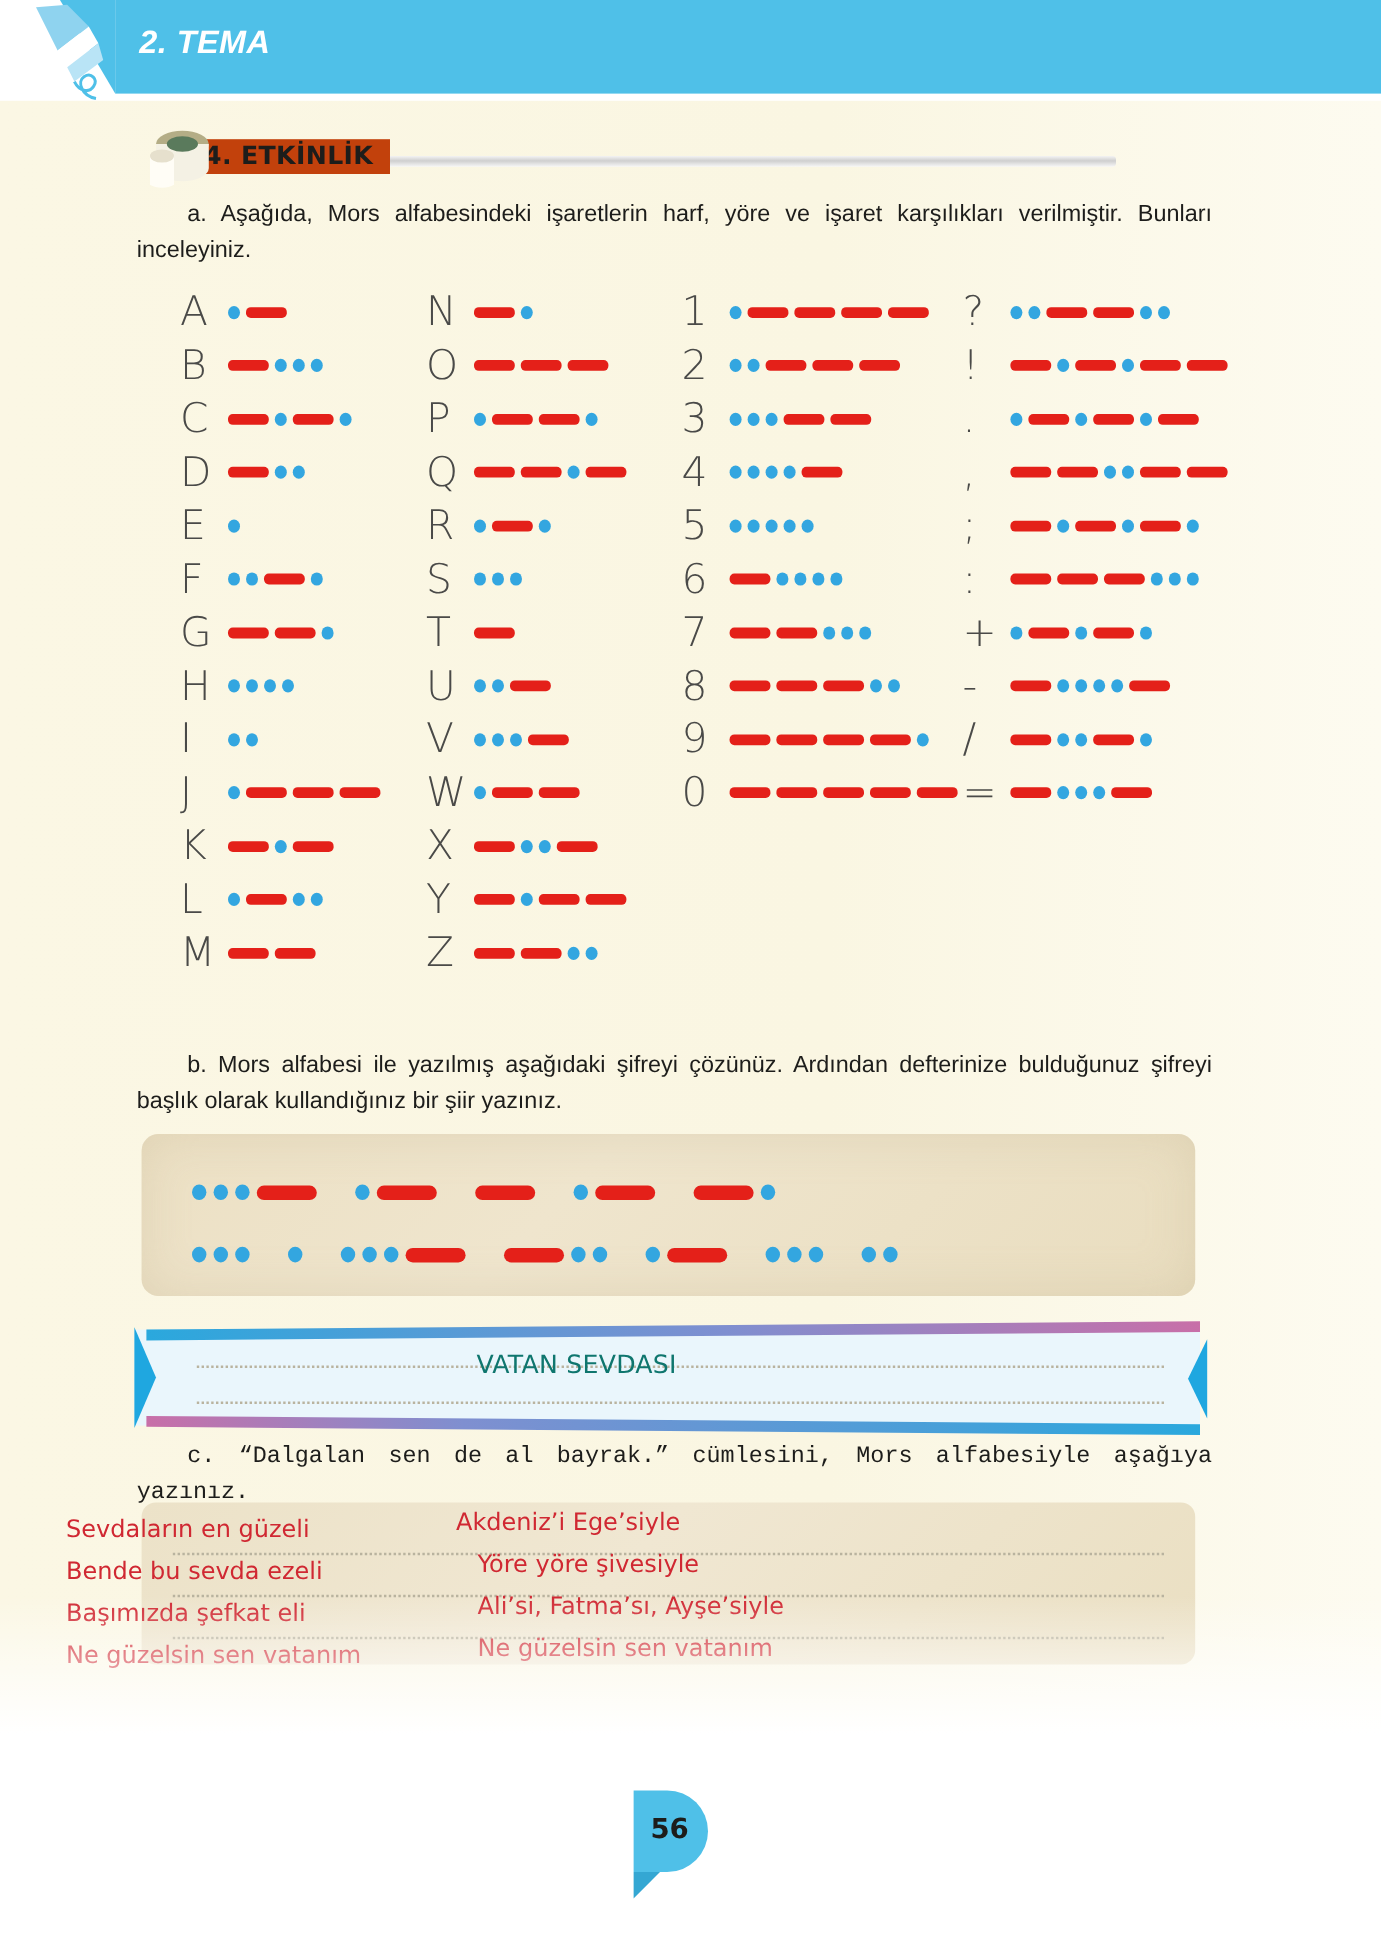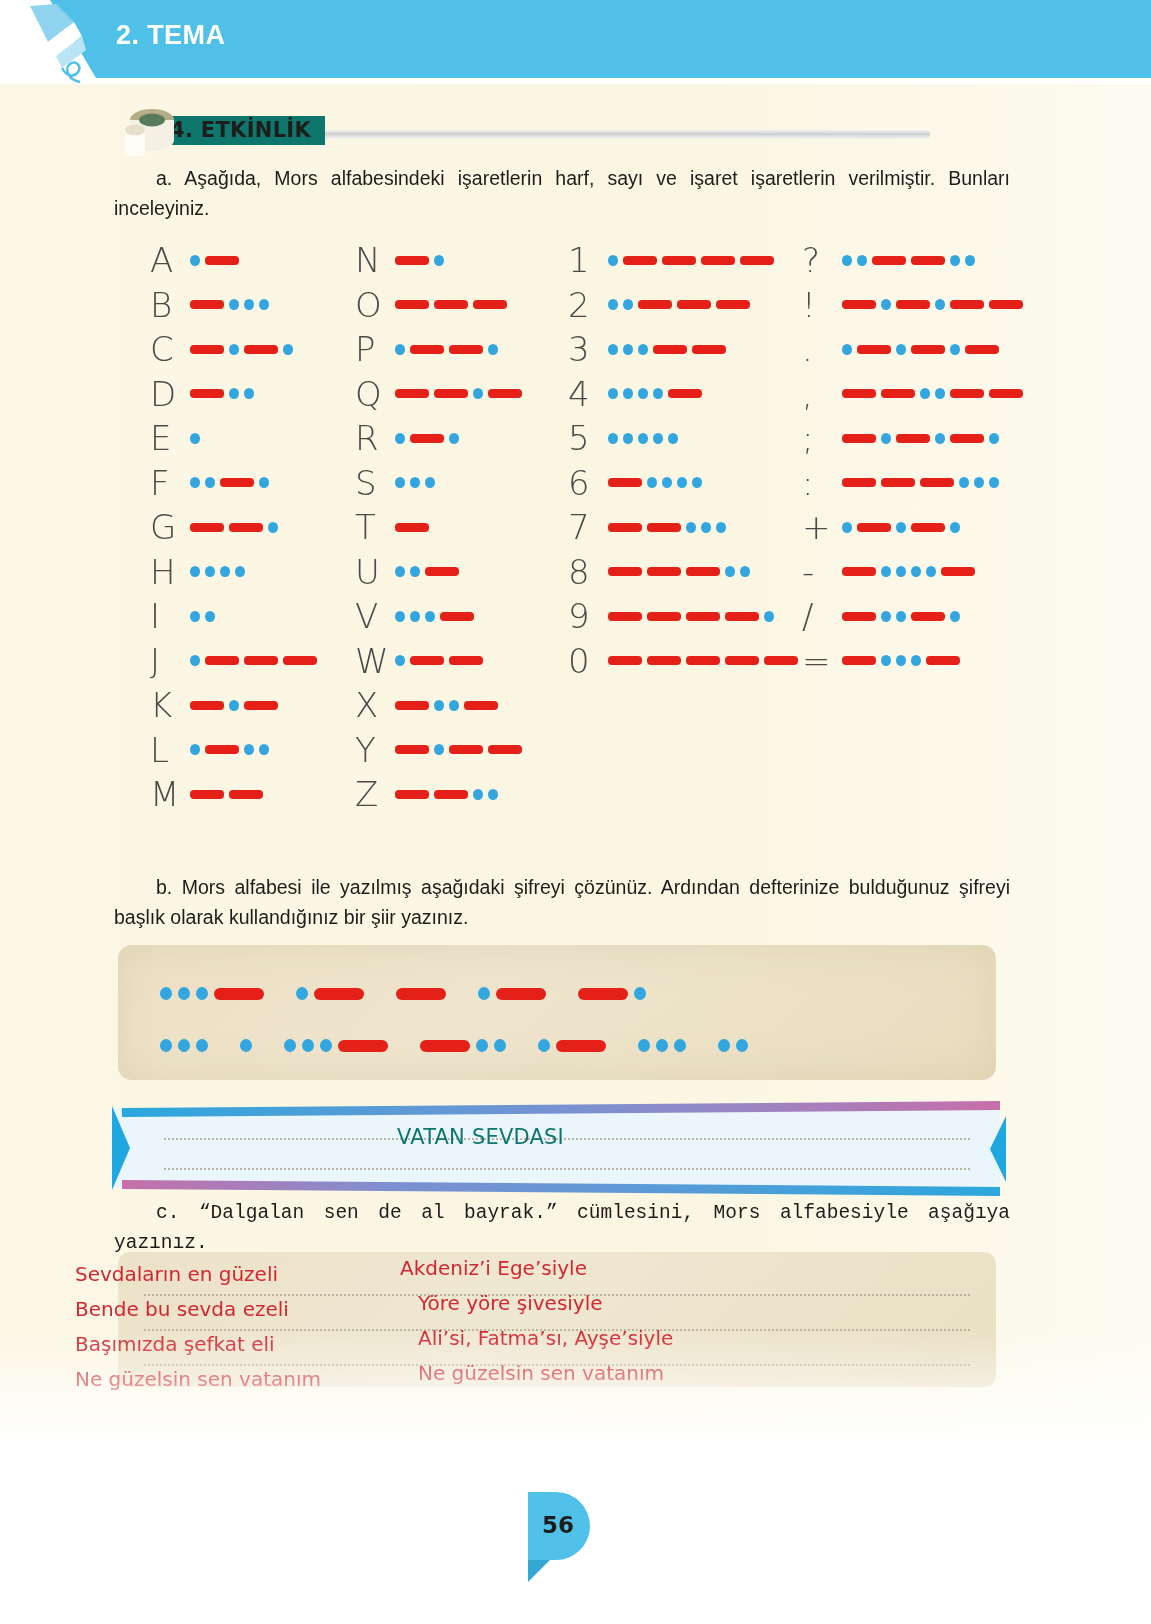--- a/index.html
+++ b/index.html
@@ -23,21 +23,21 @@
     background:
       linear-gradient(to right, #fbf7e4 0%, #faf6e2 60%, #fdfbf0 100%);
   }
   .paper-fade-bottom {
     position: absolute; left: 0; top: 1330px; width: 1151px; height: 130px;
     background: linear-gradient(to bottom, rgba(250,246,226,0) 0%, #ffffff 88%);
   }
 
   
   .header-band {
-    position: absolute; left: 0; top: 0; width: 1151px; height: 84px;
+    position: absolute; left: 0; top: 0; width: 1151px; height: 84px; font-style: italic;
   }
   .header-blue {
     position: absolute; left: 96px; top: 0; width: 1055px; height: 78px;
     background: #4fc0e8;
   }
   .header-blue::before{
     content:""; position:absolute; left:-46px; top:0;
     width:0; height:0;
     border-top: 78px solid #4fc0e8;
     border-left: 46px solid transparent;
@@ -50,21 +50,21 @@
   .pen-mark {
     position: absolute; left: 22px; top: 2px; width: 90px; height: 84px;
   }
 
   
   .etkinlik-wrap {
     position: absolute; left: 110px; top: 112px; width: 720px; height: 40px;
   }
   .etkinlik-tag {
     position: absolute; left: 38px; top: 4px;
-    background: #0f766e;
+    background: #c2410c;
     color: #1d1d1b;
     font-weight: bold; font-size: 21px;
     padding: 2px 14px 3px 22px;
     letter-spacing: .3px;
     font-family: "DejaVu Sans", sans-serif;
   }
   .tape-roll {
     position: absolute; left: 10px; top: -6px; width: 60px; height: 56px;
   }
   .etkinlik-rule {
@@ -174,21 +174,20 @@
     width: 878px; height: 135px;
     background: linear-gradient(135deg, #ece2c8 0%, #f0e7d2 45%, #eadfc2 100%);
     border-radius: 12px;
   }
   .poem-text {
     position: absolute;
     color: #d02832;
     font-family: "DejaVu Sans", sans-serif;
     font-size: 20px;
     white-space: nowrap;
-    margin-left: 20px;
   }
 
   
   .pagenum-wrap {
     position: absolute; left: 528px; top: 1492px; width: 120px; height: 110px;
   }
   .pagenum-shape {
     position: absolute; left: 0; top: 0; width: 62px; height: 68px;
     background: #4fc0e8;
     border-top-right-radius: 34px;
@@ -228,21 +227,21 @@
   <div class="etkinlik-tag">4. ETKİNLİK</div>
   <svg class="tape-roll" viewBox="0 0 60 56">
     <ellipse cx="32" cy="14" rx="22" ry="11" fill="#b4ad86"></ellipse>
     <path d="M10 14 L10 34 A22 11 0 0 0 54 34 L54 14 Z" fill="#f4f1e4"></path>
     <ellipse cx="32" cy="14" rx="13" ry="6.5" fill="#5a7a5c"></ellipse>
     <path d="M5 24 L5 48 A14 8 0 0 0 25 48 L25 24 Z" fill="#fffdf6"></path>
     <ellipse cx="15" cy="24" rx="10" ry="5.5" fill="#e6e0cd"></ellipse>
   </svg>
 </div>
 
-<div class="para" style="left:114px; top:163px; width:896px; text-indent:42px;">a. Aşağıda, Mors alfabesindeki işaretlerin harf, sayı ve işaret işaretlerin verilmiştir. Bunları inceleyiniz.</div>
+<div class="para" style="left:114px; top:163px; width:896px; text-indent:42px;">a. Aşağıda, Mors alfabesindeki işaretlerin harf, yöre ve işaret karşılıkları verilmiştir. Bunları inceleyiniz.</div>
 
 <div class="morse-table">
   <div class="morse-col" id="col1" style="left:0px;">
       <div class="morse-row">
         <span class="morse-char">A</span>
         <span class="morse-code">
           <span class="dot"></span>
           <span class="dash"></span>
         </span>
       </div>

